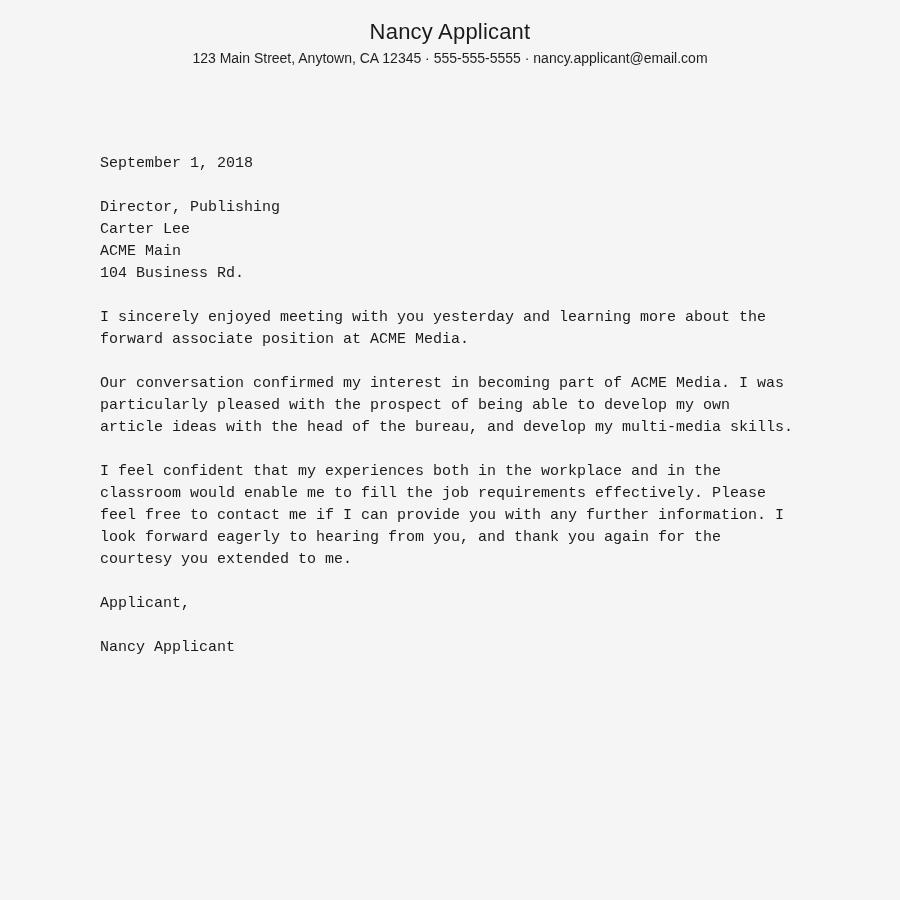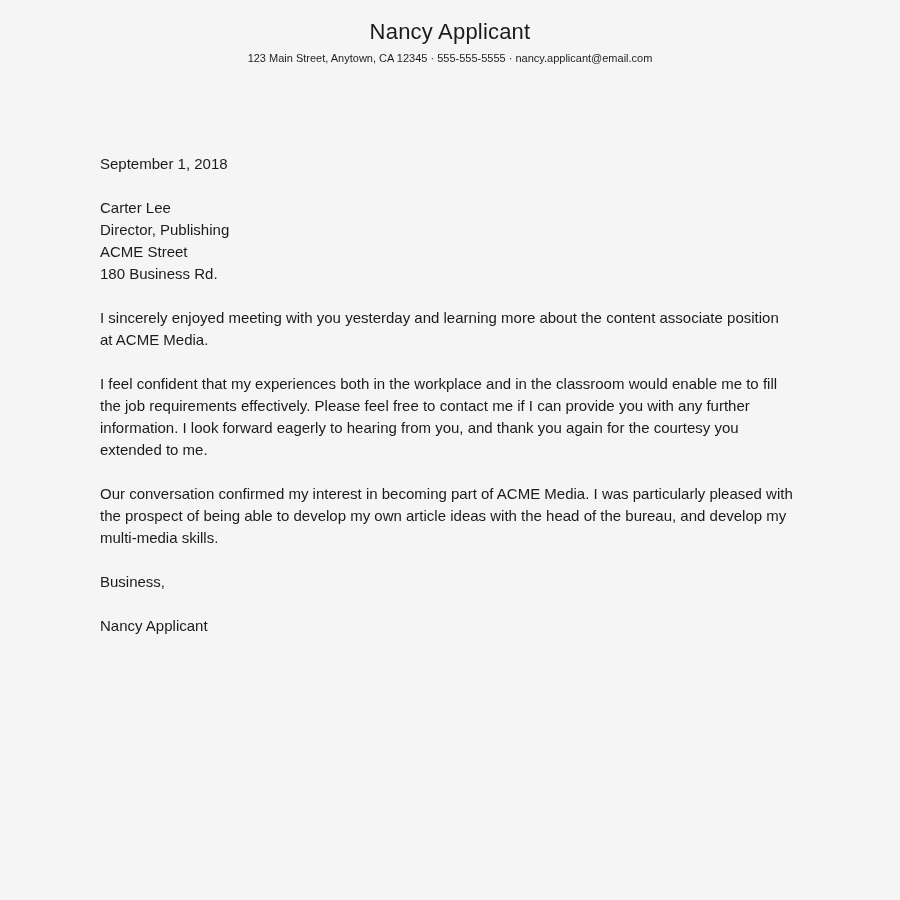--- a/index.html
+++ b/index.html
@@ -18,30 +18,31 @@
     text-align: center;
     padding-top: 18px;
   }
   .letterhead-name {
     font-size: 22px;
     font-weight: 500;
     line-height: 28px;
     letter-spacing: 0.2px;
   }
   .letterhead-contact {
-    font-size: 11px;
+    font-size: 14px;
     line-height: 18px;
     margin-top: 3px;
     color: #1f1f1f;
   }
   .letter-body {
     margin: 86px 105px 0 100px;
     width: 695px;
     font-size: 15px;
     line-height: 22px;
+    font-family: Liberation Mono, monospace;
   }
   .letter-body p {
     margin: 0 0 22px 0;
   }
   .block {
     margin: 0 0 22px 0;
   }
   .block div {
     line-height: 22px;
   }
@@ -54,33 +55,33 @@
   <div class="letterhead">
     <div class="letterhead-name">Nancy Applicant</div>
     <div class="letterhead-contact">123 Main Street, Anytown, CA 12345 · 555-555-5555 · nancy.applicant@email.com</div>
   </div>
 
   <div class="letter-body">
 
     <p>September 1, 2018</p>
 
     <div class="block">
+      <div>Director, Publishing</div>
       <div>Carter Lee</div>
-      <div>Director, Publishing</div>
-      <div>ACME Street</div>
-      <div>180 Business Rd.</div>
+      <div>ACME Main</div>
+      <div>104 Business Rd.</div>
     </div>
 
 
-    <p>I sincerely enjoyed meeting with you yesterday and learning more about the content associate position at ACME Media.</p>
+    <p>I sincerely enjoyed meeting with you yesterday and learning more about the forward associate position at ACME Media.</p>
+
+    <p>Our conversation confirmed my interest in becoming part of ACME Media. I was particularly pleased with the prospect of being able to develop my own article ideas with the head of the bureau, and develop my multi-media skills.</p>
 
     <p>I feel confident that my experiences both in the workplace and in the classroom would enable me to fill the job requirements effectively. Please feel free to contact me if I can provide you with any further information. I look forward eagerly to hearing from you, and thank you again for the courtesy you extended to me.</p>
 
-    <p>Our conversation confirmed my interest in becoming part of ACME Media. I was particularly pleased with the prospect of being able to develop my own article ideas with the head of the bureau, and develop my multi-media skills.</p>
-
-    <p>Business,</p>
+    <p>Applicant,</p>
 
 
     <p>Nancy Applicant</p>
 
   </div>
 
 </div>
 
 </body></html>

